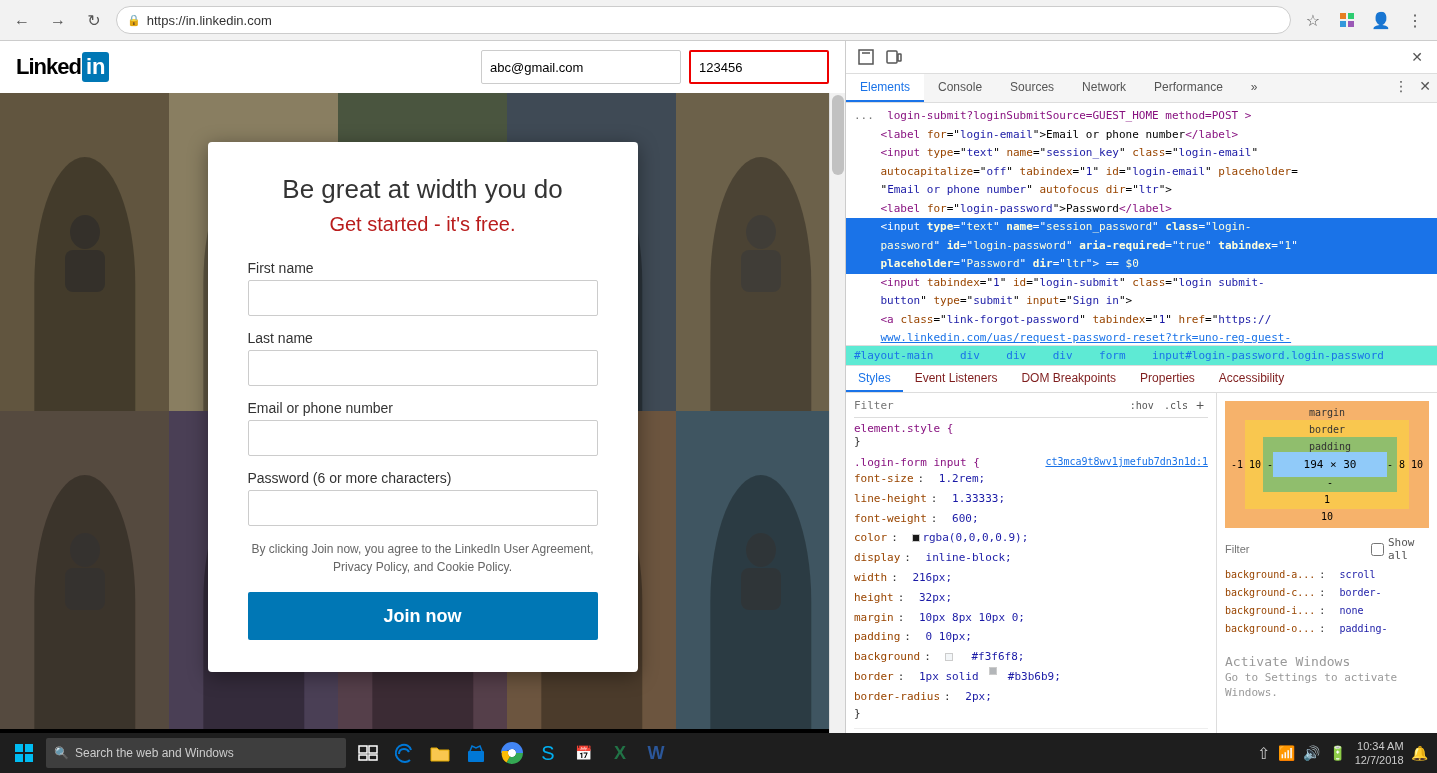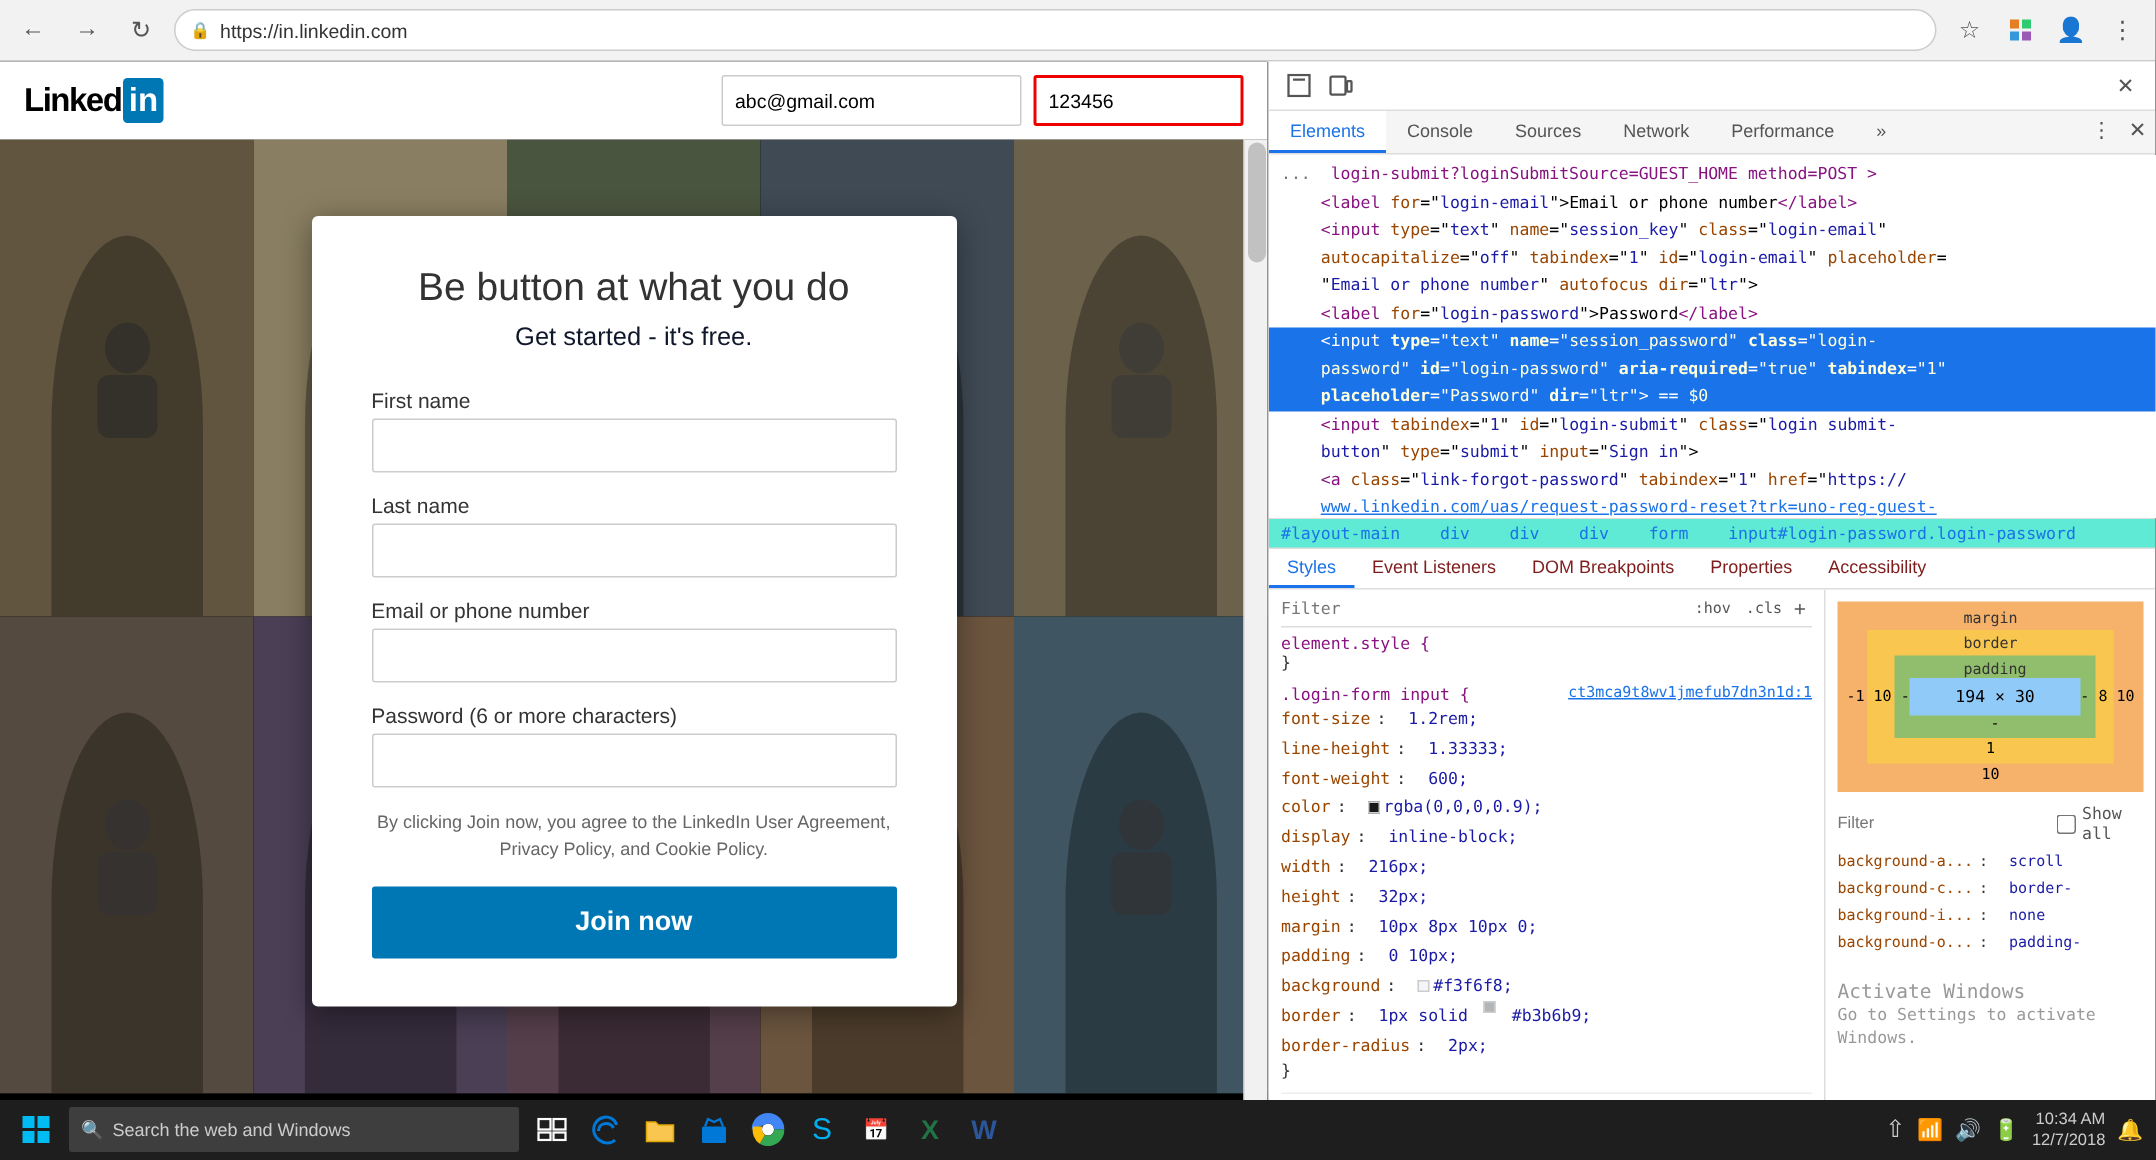--- a/index.html
+++ b/index.html
@@ -217,22 +217,22 @@
       width: 430px;
     }
     .modal-title {
       font-size: 26px;
       font-weight: 400;
       color: #333;
       text-align: center;
       margin-bottom: 8px;
     }
     .modal-subtitle {
-      font-size: 17px;
-      color: #0f172a;
+      font-size: 20px;
+      color: #b91c1c;
       text-align: center;
       margin-bottom: 24px;
     }
     .form-field {
       margin-bottom: 14px;
     }
     .form-label {
       display: block;
       font-size: 14px;
       color: #333;
@@ -594,21 +594,21 @@
         <div class="photo-cell" style="background:#5a7a8a; display:flex; align-items:center; justify-content:center;">
           <svg width="60" height="80" viewBox="0 0 60 80" opacity="0.6">
               <ellipse cx="30" cy="20" rx="15" ry="17" fill="#666"></ellipse>
               <rect x="10" y="38" width="40" height="42" rx="8" fill="#666"></rect>
             </svg>
         </div>
       </div>
 
       <div class="modal-overlay">
         <div class="modal">
-          <h2 class="modal-title">Be button at what you do</h2>
+          <h2 class="modal-title">Be great at width you do</h2>
           <p class="modal-subtitle">Get started - it's free.</p>
 
           <div class="form-field">
             <label class="form-label">First name</label>
             <input class="form-input" type="text" style="">
           </div>
 
           <div class="form-field">
             <label class="form-label">Last name</label>
             <input class="form-input" type="text" style="">
@@ -768,21 +768,21 @@
                 <span class="css-prop-value">rgba(0,0,0,0.9);</span>
               </span>
             </div>
             <div class="css-prop-row"><span class="css-prop-key">display</span><span class="css-prop-colon">:</span>&nbsp;<span class="css-prop-value">inline-block;</span></div>
             <div class="css-prop-row"><span class="css-prop-key">width</span><span class="css-prop-colon">:</span>&nbsp;<span class="css-prop-value">216px;</span></div>
             <div class="css-prop-row"><span class="css-prop-key">height</span><span class="css-prop-colon">:</span>&nbsp;<span class="css-prop-value">32px;</span></div>
             <div class="css-prop-row"><span class="css-prop-key">margin</span><span class="css-prop-colon">:</span>&nbsp;<span class="css-prop-value">10px 8px 10px 0;</span></div>
             <div class="css-prop-row"><span class="css-prop-key">padding</span><span class="css-prop-colon">:</span>&nbsp;<span class="css-prop-value">0 10px;</span></div>
             <div class="css-prop-row">
               <span class="css-prop-key">background</span><span class="css-prop-colon">:</span>&nbsp;
-              <span style="display:inline-flex;align-items:center;gap:2px;">
+              <span style="display:inline-flex;align-items:center;gap:18px;">
                 <span style="display:inline-block;width:8px;height:8px;background:#f3f6f8;border:1px solid #ccc;"></span>
                 <span class="css-prop-value">#f3f6f8;</span>
               </span>
             </div>
             <div class="css-prop-row">
               <span class="css-prop-key">border</span><span class="css-prop-colon">:</span>&nbsp;
               <span class="css-prop-value">1px solid&nbsp;</span>
               <span style="display:inline-block;width:8px;height:8px;background:#b3b6b9;border:1px solid #ccc;"></span>
               <span class="css-prop-value">&nbsp;#b3b6b9;</span>
             </div>

